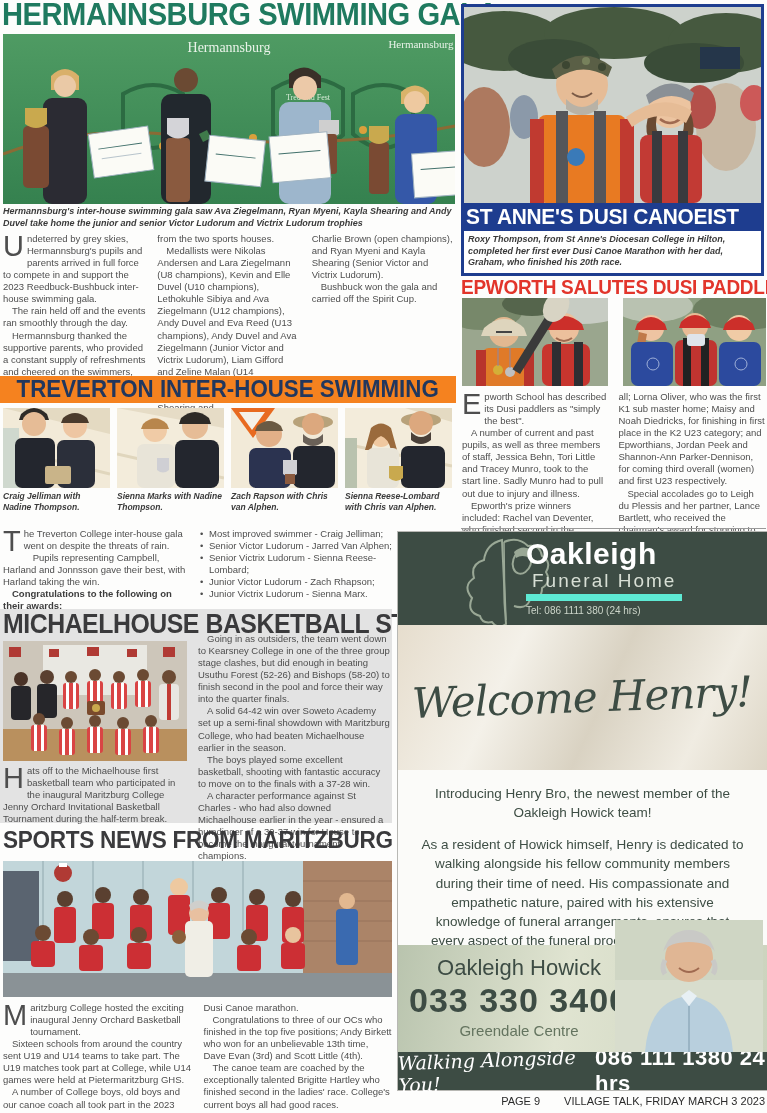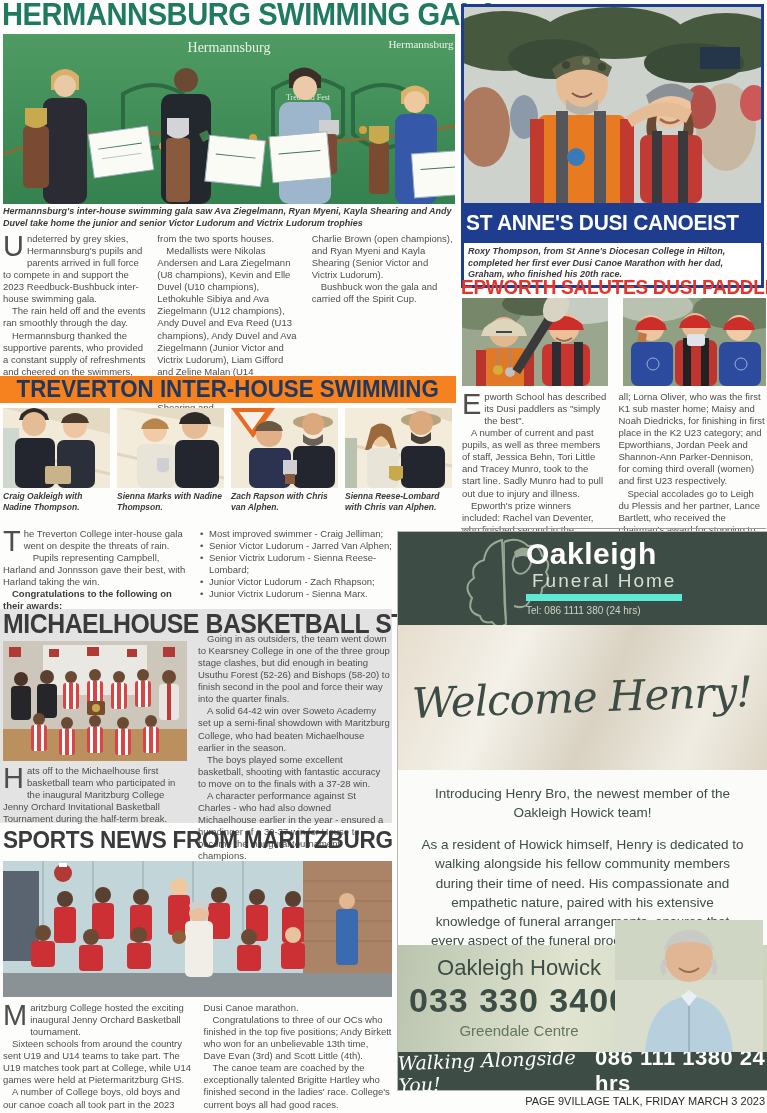--- a/index.html
+++ b/index.html
@@ -19,21 +19,21 @@
 
   
   .hb-head{left:2px;top:-3px;font-size:31px;color:#1F7A5F;transform:scaleX(.94);letter-spacing:-.5px}
   .hb-photo{left:3px;top:34px;width:452px;height:170px}
   .hb-caption{left:3px;top:206px;width:452px;font-size:9px;line-height:1.28}
   .hb-cols{left:3px;top:233px;width:452px;gap:11px;height:140px}
 
   
   .sa-block{left:461px;top:4px;width:303px;border:3px solid #1E3D8F;background:#fff}
   .sa-photo{width:297px;height:196px}
-  .sa-bar{background:#1E3D8F;height:40px;display:flex;align-items:center;padding-left:2px}
+  .sa-bar{background:#1E3D8F;height:28px;display:flex;align-items:center;padding-left:2px}
   .sa-head{font-size:22px;color:#fff;transform:scaleX(.95);letter-spacing:-.3px}
   .sa-caption{padding:3px 4px 4px;font-size:9px;line-height:1.3}
 
   
   .ep-head{left:461px;top:276px;font-size:20px;color:#E2352B;transform:scaleX(.95);letter-spacing:-.3px}
   .ep-photo1{left:462px;top:298px;width:146px;height:88px}
   .ep-photo2{left:623px;top:298px;width:143px;height:88px}
   .ep-cols{left:462px;top:391px;width:303px;gap:10px;height:133px}
   .ep-rule{left:461px;top:528px;width:305px;height:1px;background:#9a9a9a}
 
@@ -77,21 +77,21 @@
   .ad-contact{height:107px;position:relative;background:linear-gradient(100deg,#b9c4ae 0%,#e0e4d1 45%,#cbd3bd 100%)}
   .ad-c1{position:absolute;left:0;top:10px;width:242px;text-align:center;color:#3D4C44}
   .ad-loc{font-size:22px}
   .ad-phone{font-size:34px;font-weight:700;letter-spacing:1px;line-height:1.15}
   .ad-centre{font-size:15px;color:#64745f;margin-top:2px}
   .ad-man{position:absolute;right:4px;top:388px;width:148px;height:132px;overflow:hidden}
   .ad-bar{height:38px;background:#3D4C44;display:flex;align-items:center;justify-content:center;gap:14px;color:#fff}
   .ad-tagline{font-family:"DejaVu Serif",serif;font-style:italic;font-size:19px;transform:rotate(-2deg)}
   .ad-phone2{font-size:22px;font-weight:700;letter-spacing:.5px}
 
-  .footer{left:0;top:1095px;width:765px;display:flex;justify-content:flex-end;font-size:11px;color:#2b2b2b}
+  .footer{left:0;top:1095px;width:765px;display:flex;justify-content:flex-end;gap:24px;font-size:11px;color:#2b2b2b}
 </style>
 </head>
 <body>
 
 <div id="page">
 
   <section>
     <h1 class="abs hb-head headline">HERMANNSBURG SWIMMING GALA</h1>
     <div class="abs hb-photo">
       <svg width="452" height="170" viewBox="0 0 452 170">
@@ -361,21 +361,21 @@
         <circle cx="36" cy="28" r="11" fill="#f0c8a0"></circle>
         <path d="M26 20 q10 -9 20 0 l6 22 h-6 q-3 -12 -10 -14 q-7 2 -10 14 h-6 z" fill="#9a6a3c"></path>
         <rect x="22" y="40" width="32" height="40" rx="6" fill="#e8e4d8"></rect>
         <ellipse cx="76" cy="12" rx="20" ry="7" fill="#b8a27a"></ellipse>
         <circle cx="76" cy="15" r="12" fill="#dca87e"></circle>
         <path d="M66 24 q10 10 20 0 v8 q-10 8 -20 0 z" fill="#4a4038"></path>
         <rect x="56" y="38" width="44" height="42" rx="7" fill="#23262e"></rect>
         <path d="M44 58 h14 v12 q-7 6 -14 0 z" fill="#c9a94e"></path>
       </svg>
     </div>
-    <p class="abs tv-c tv-c1 capt">Craig Oakleigh with Nadine Thompson.</p>
+    <p class="abs tv-c tv-c1 capt">Craig Jelliman with Nadine Thompson.</p>
     <p class="abs tv-c tv-c2 capt">Sienna Marks with Nadine Thompson.</p>
     <p class="abs tv-c tv-c3 capt">Zach Rapson with Chris van Alphen.</p>
     <p class="abs tv-c tv-c4 capt">Sienna Reese-Lombard with Chris van Alphen.</p>
     <div class="abs tv-left body-text">
       <p class="np"><span class="dropcap">T</span><span>he Treverton College inter-house gala went on despite the threats of rain.</span></p>
       <p>Pupils representing Campbell, Harland and Jonnsson gave their best, with Harland taking the win.</p>
       <p class="bold">Congratulations to the following on their awards:</p>
     </div>
     <ul class="abs tv-awards body-text">
       <li><span>Most improved swimmer - Craig Jelliman;</span></li>

